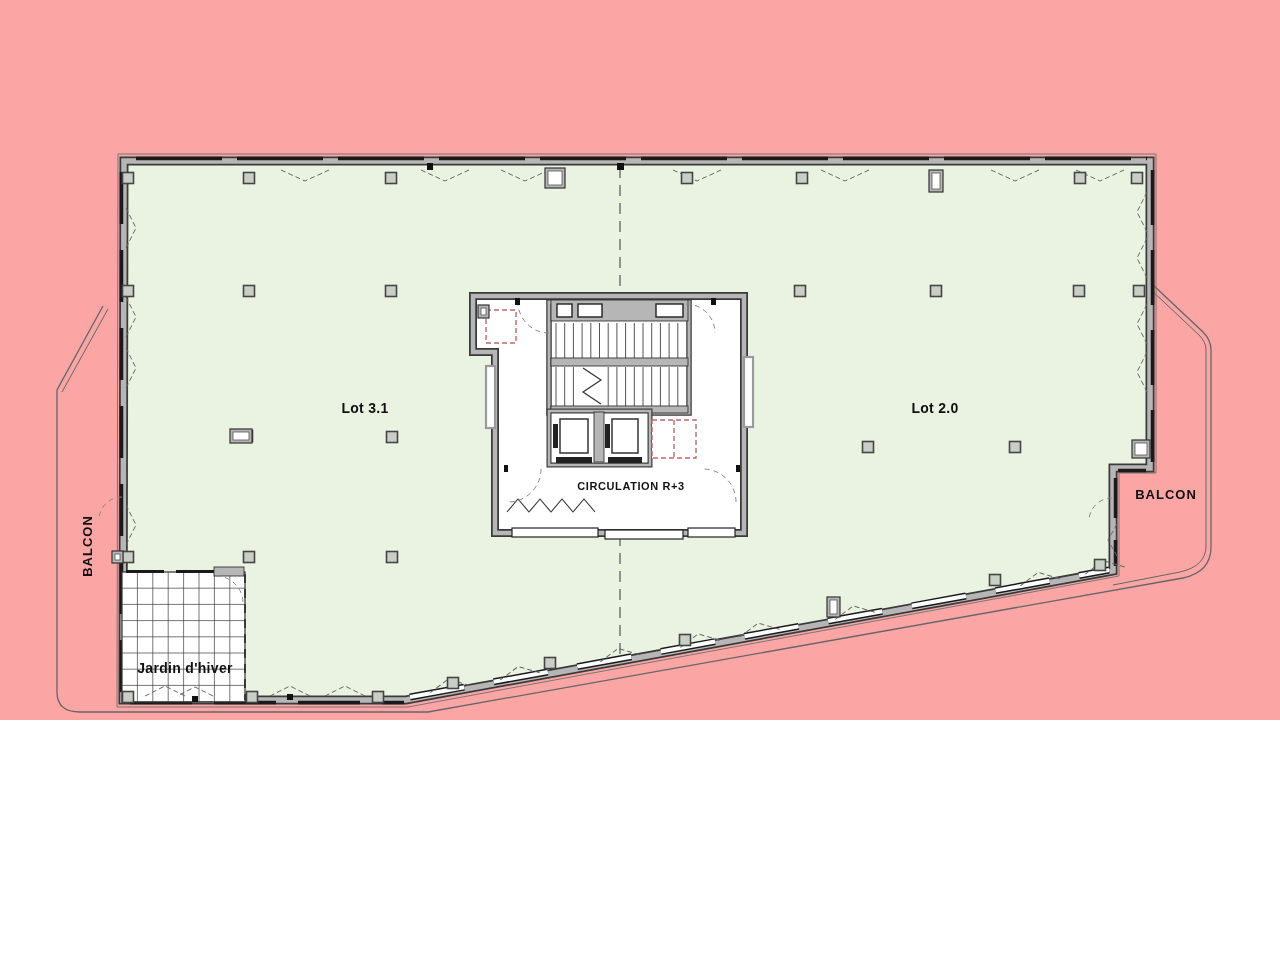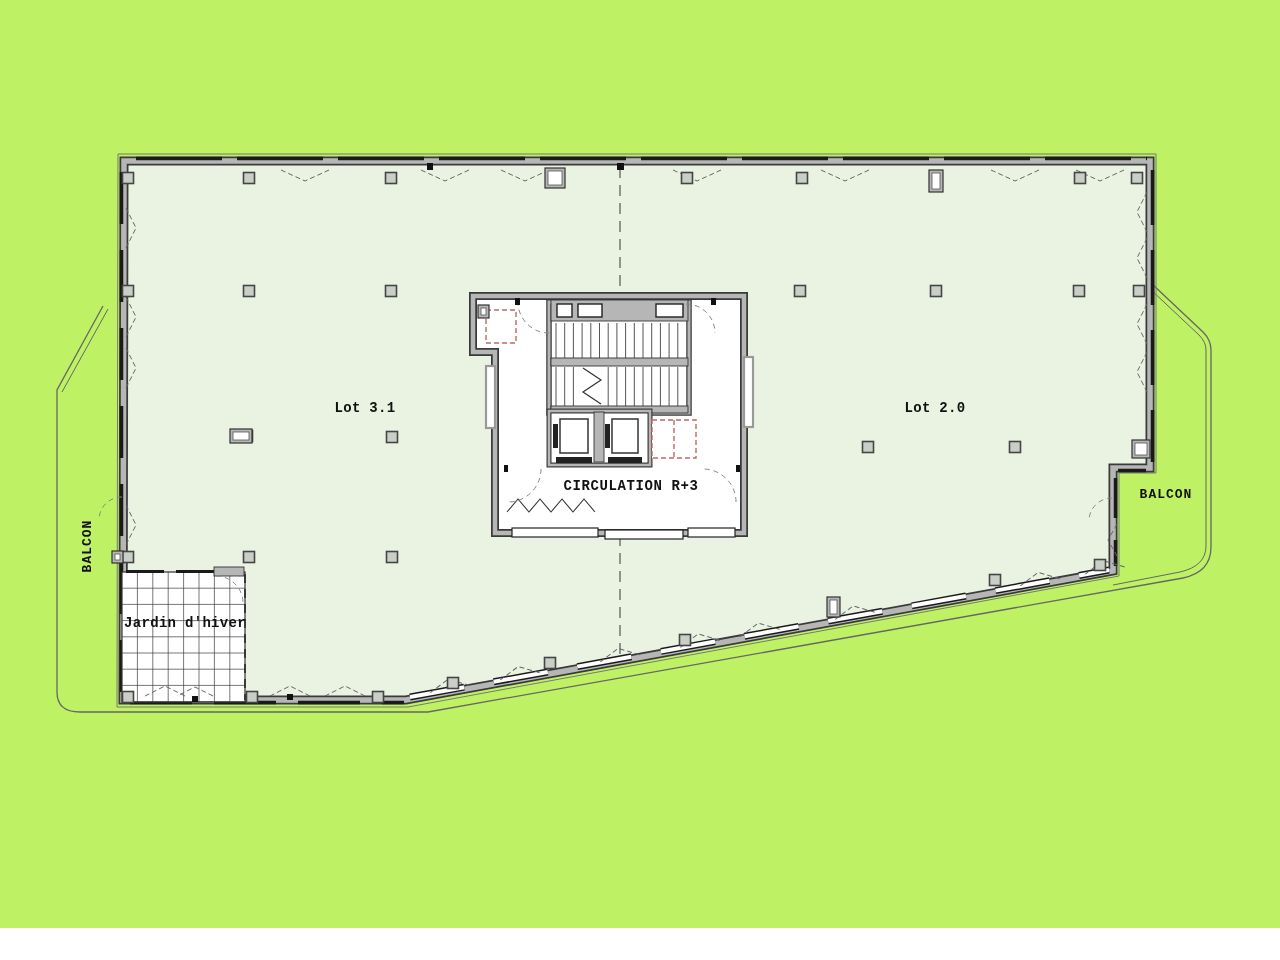--- a/index.html
+++ b/index.html
@@ -1,26 +1,26 @@
 <!DOCTYPE html>
 <html><head>
 <meta charset="utf-8">
 <style>
   html,body { margin:0; padding:0; background:#ffffff; }
   #stage {
-    position:relative; width:1280px; height:928px; background:#bef264;
-    font-family:Liberation Mono, monospace; overflow:hidden;
+    position:relative; width:1280px; height:720px; background:#fca5a5;
+    font-family:Liberation Sans, sans-serif; overflow:hidden;
   }
   #plan-svg { position:absolute; left:0; top:0; }
   .lbl {
     position:absolute; font-weight:bold; color:#111;
     transform:translate(-50%,-50%); white-space:nowrap; letter-spacing:0.3px;
   }
   .lbl-lot { font-size:14px; }
-  .lbl-circ { font-size:14px; letter-spacing:0.6px; }
+  .lbl-circ { font-size:11px; letter-spacing:0.6px; }
   .lbl-jardin { font-size:14px; }
   .lbl-balcon { font-size:13px; letter-spacing:1px; }
   .lbl-balcon-left { transform:translate(-50%,-50%) rotate(-90deg); }
 </style>
 </head>
 <body>
 
 <div id="stage">
 
   <svg id="plan-svg" width="1280" height="960" viewBox="0 0 1280 960">
@@ -215,16 +215,16 @@
         <rect x="112" y="551" width="11" height="12" fill="#b6b6b6" stroke="#333333" stroke-width="1.2"></rect>
         <rect x="115" y="554" width="5" height="6" fill="#ffffff" stroke="#555555" stroke-width="0.8"></rect>
         <rect x="478" y="305" width="11" height="13" fill="#b6b6b6" stroke="#333333" stroke-width="1.2"></rect>
         <rect x="481" y="308" width="5" height="7" fill="#ffffff" stroke="#555555" stroke-width="0.8"></rect>
       </g>
   </svg>
 
   <div class="lbl lbl-lot" style="left:365px; top:408px;">Lot 3.1</div>
   <div class="lbl lbl-lot" style="left:935px; top:408px;">Lot 2.0</div>
   <div class="lbl lbl-circ" style="left:631px; top:486px;">CIRCULATION R+3</div>
-  <div class="lbl lbl-jardin" style="left:185px; top:623px;">Jardin d'hiver</div>
+  <div class="lbl lbl-jardin" style="left:185px; top:668px;">Jardin d'hiver</div>
   <div class="lbl lbl-balcon lbl-balcon-left" style="left:87px; top:546px;">BALCON</div>
   <div class="lbl lbl-balcon" style="left:1166px; top:494px;">BALCON</div>
 </div>
 
 </body></html>

